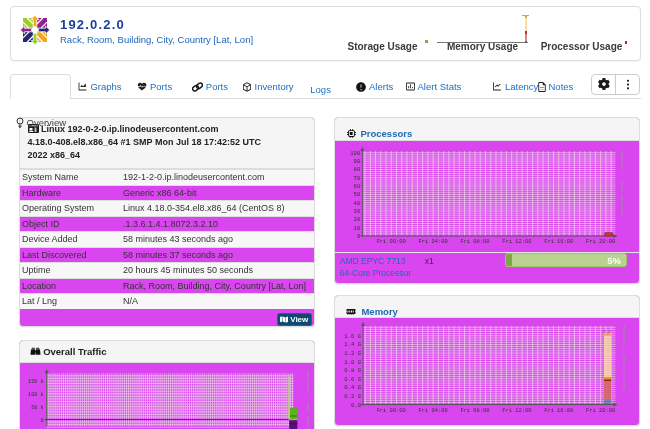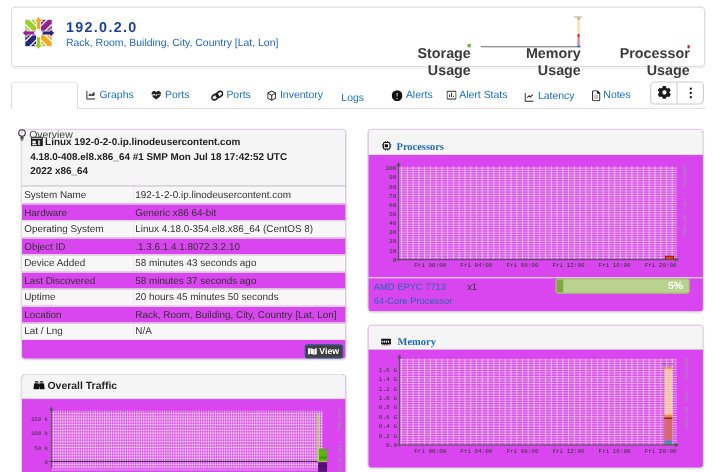--- a/index.html
+++ b/index.html
@@ -3,32 +3,32 @@
 <meta charset="utf-8">
 <style>
 * { margin:0; padding:0; box-sizing:border-box; }
 html,body { width:650px; height:429px; overflow:hidden; background:#fff;
   font-family:"Liberation Sans", sans-serif; }
 .abs { position:absolute; }
 #topcard { left:9.5px; top:5.5px; width:631px; height:55px; background:#fff;
   border:1px solid #ddd; border-radius:4px; box-shadow:0 1px 1px rgba(0,0,0,.05); }
 #devname { left:60px; top:16.5px; font-size:13px; font-weight:bold; letter-spacing:1.2px; color:#1c3e9c; }
 #devloc { left:60px; top:33.5px; font-size:9.5px; color:#2166b8; }
-.mglabel { top:40.5px; width:91px; text-align:right; font-size:13px; font-weight:bold; color:#3a3a3a; }
+.mglabel { top:40.5px; width:91px; text-align:center; font-size:10px; font-weight:bold; color:#3a3a3a; }
 .tabtxt { font-size:9.5px; color:#1b6ec2; }
 #activetab { left:9.5px; top:74.4px; width:61px; height:24.2px; background:#fff;
   border:1px solid #ddd; border-bottom:none; border-radius:4px 4px 0 0; z-index:2; }
 #tabline { left:9.5px; top:98px; width:631px; height:1px; background:#ddd; }
 .tab { top:80.5px; display:flex; align-items:center; gap:3px; height:12px; }
 #btngroup { left:591px; top:74px; width:49px; height:20.5px; border:1px solid #ccc; border-radius:4px; display:flex; }
 #btngroup .cell { flex:1; display:flex; align-items:center; justify-content:center; }
 #btngroup .cell:first-child { border-right:1px solid #ccc; }
 .panel { background:#d946ef; border:1px solid #ddd; border-radius:4px; box-shadow:0 1px 1px rgba(0,0,0,.05); }
 .phead { background:#f5f5f5; border-bottom:1px solid #ddd; border-radius:3px 3px 0 0; }
-.bluehead { font-size:9.5px; font-weight:bold; color:#2268b2;font-family:Liberation Serif, serif; }
+.bluehead { font-size:9.5px; font-weight:bold; color:#2268b2; }
 table.info { border-collapse:collapse; width:100%; font-size:9px; color:#333; }
 table.info td { border-top:1px solid #ddd; padding:2px 2px 2px 2.5px; line-height:10.5px; vertical-align:top; }
 table.info tr:nth-child(odd) { background:#f7f7f7; }
 table.info td.lbl { width:101px; }
 #procgraph svg { margin:-0.8px 0 0 -1px; }
 #memgraph svg { margin:-0.3px 0 0 -1px; }
 #trafficgraph svg { margin:-0.6px 0 0 -1px; }
 </style>
 </head>
 <body>
@@ -122,21 +122,21 @@
       <path fill="#111" d="M256 8C119 8 8 119 8 256s111 248 248 248 248-111 248-248S393 8 256 8zm-24 120h48l-8 168h-32zm24 296c-18 0-32-14-32-32s14-32 32-32 32 14 32 32-14 32-32 32z"></path>
     </svg>
     <span class="tabtxt">Alerts</span>
   </div>
 <div class="abs tab" style="left:405.5px;">
     <svg width="9" height="9" viewBox="0 0 512 512">
       <path fill="#222" d="M448 32H64C29 32 0 61 0 96v320c0 35 29 64 64 64h384c35 0 64-29 64-64V96c0-35-29-64-64-64zm16 384c0 9-7 16-16 16H64c-9 0-16-7-16-16V96c0-9 7-16 16-16h384c9 0 16 7 16 16zM128 224h48v128h-48zm104-96h48v224h-48zm104 160h48v64h-48z"></path>
     </svg>
     <span class="tabtxt">Alert Stats</span>
   </div>
-<div class="abs tab" style="left:476px;align-items:flex-end;">
+<div class="abs tab" style="left:492px;">
     <svg width="10" height="9" viewBox="0 0 512 512">
       <path fill="#222" d="M32 32v416c0 18 14 32 32 32h416v-48H80V32zm432 96l-34-34-110 110-64-64-118 118 34 34 84-84 64 64z"></path>
     </svg>
     <span class="tabtxt">Latency</span>
   </div>
 <div class="abs tab" style="left:537.5px;">
     <svg width="8" height="10" viewBox="0 0 384 512">
       <path fill="#222" d="M320 464H64c-9 0-16-7-16-16V64c0-9 7-16 16-16h160v80c0 18 14 32 32 32h80v288c0 9-7 16-16 16zM64 0C29 0 0 29 0 64v384c0 35 29 64 64 64h256c35 0 64-29 64-64V154c0-17-7-33-19-45L259 19C247 7 231 0 214 0zM96 256h192v24H96zm0 96h192v24H96z"></path>
     </svg>
     <span class="tabtxt">Notes</span>
@@ -199,21 +199,21 @@
           <td class="lbl">Location</td>
           <td>Rack, Room, Building, City, Country [Lat, Lon]</td>
         </tr>
 <tr>
           <td class="lbl">Lat / Lng</td>
           <td>N/A</td>
         </tr>
 </tbody>
     </table>
 </div>
-<div class="abs" style="left:276.5px; top:313px; width:35.5px; height:12.5px; background:#404040; border:1px solid #285e8e; border-radius:2.5px; color:#fff; font-size:8px; font-weight:bold; display:flex; align-items:center; justify-content:center; gap:2px;">
+<div class="abs" style="left:276.5px; top:313px; width:35.5px; height:12.5px; background:#0c4a6e; border:1px solid #285e8e; border-radius:2.5px; color:#fff; font-size:8px; font-weight:bold; display:flex; align-items:center; justify-content:center; gap:2px;">
 <svg width="8" height="7" viewBox="0 0 576 512">
       <path fill="#fff" d="M384 476l-192-68V36l192 68zM576 32c-2 0-4 0-6 1l-154 55v408l154-59c11-4 22-15 22-27V53c0-12-7-21-16-21zM16 48C7 52 0 62 0 74v357c0 12 9 21 16 21 2 0 4 0 6-1l138-50V37z"></path>
     </svg>
 View</div>
 
 <div class="panel abs" style="left:18.5px; top:340.3px; width:296.5px; height:120px;">
 <div class="phead" style="height:21.6px; padding:4.5px 0 0 10px; font-size:9.5px; font-weight:bold; color:#222;">
 <svg width="11" height="9" viewBox="0 0 640 512" style="vertical-align:-1px;">
         <path fill="#111" d="M128 32h128c18 0 32 14 32 32v32H96V64c0-18 14-32 32-32zM88 128h208l28 288c1 17-13 32-32 32H60c-19 0-33-15-32-32l22-208c2-16 10-80 38-80zM384 32h128c18 0 32 14 32 32v32H352V64c0-18 14-32 32-32zM344 128h208c28 0 36 64 38 80l22 208c1 17-13 32-32 32H376c-19 0-33-15-32-32zM288 192h64v128h-64z"></path>
       </svg>

